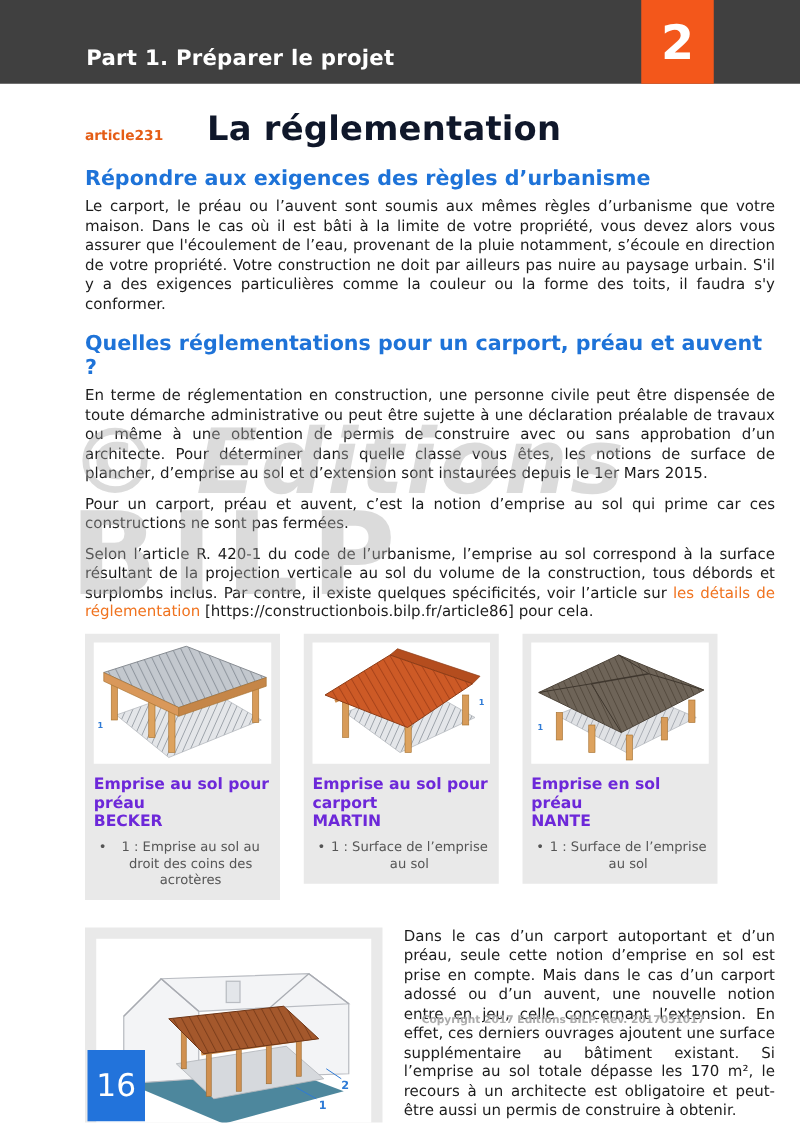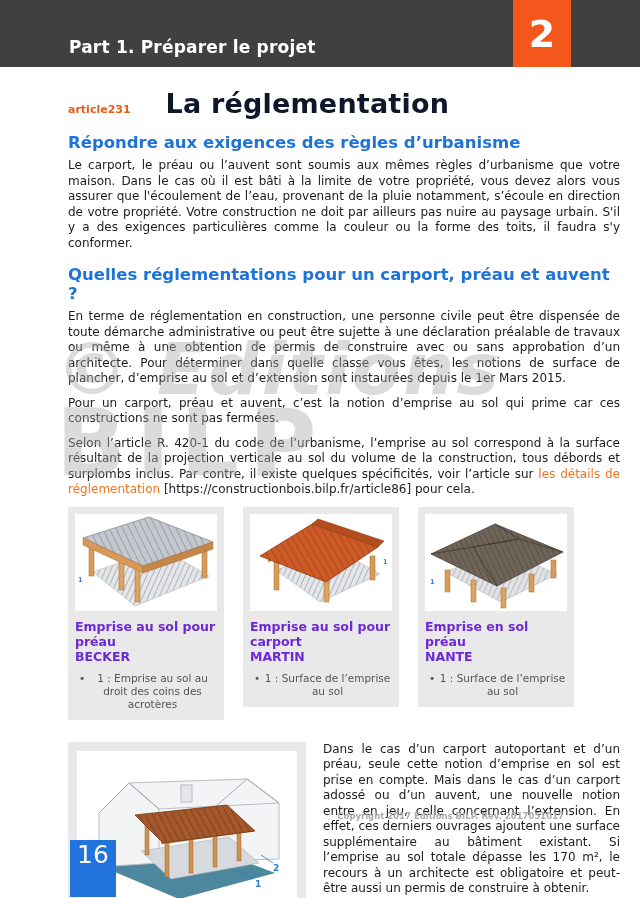--- a/index.html
+++ b/index.html
@@ -47,21 +47,21 @@
   .watermark{
     position:absolute;left:56px;top:336px;z-index:6;pointer-events:none;
     color:rgba(170,170,170,0.42);font-weight:bold;line-height:.92;
     user-select:none;white-space:nowrap;
   }
   .watermark .wm1{font-size:72px;letter-spacing:2px;font-style:italic;}
   .watermark .wm2{font-size:92px;letter-spacing:10px;}
   
   .page-number{
     position:absolute;left:70px;top:840px;width:46px;height:57px;background:#2273DB;
-    display:flex;align-items:flex-start;justify-content:center;
+    display:flex;align-items:center;justify-content:center;
     color:#ffffff;font-size:25px;
   }
   .copyright{position:absolute;top:811px;right:76px;font-size:8.5px;color:#ABABAB;font-weight:bold;}
   svg{display:block;}
 </style>
 </head>
 <body>
 
 <header class="banner">
   <span class="part-title">Part 1. Préparer le projet</span>

